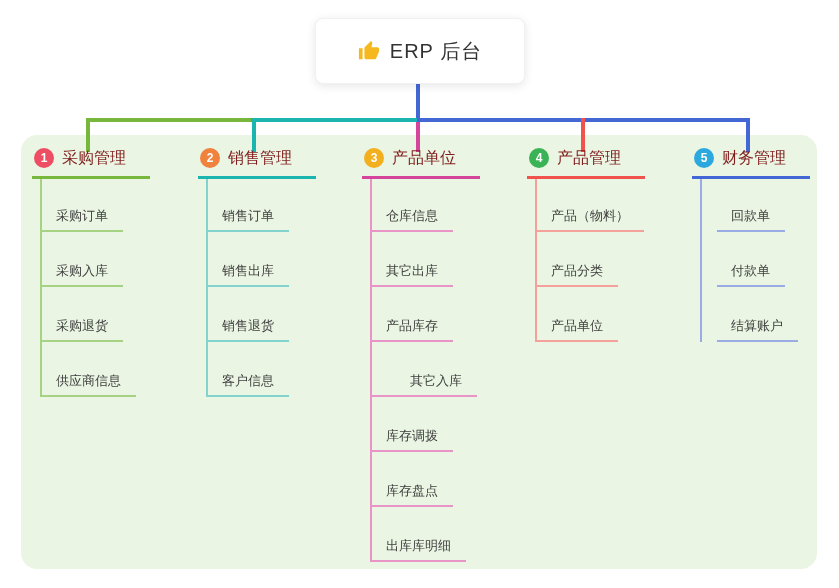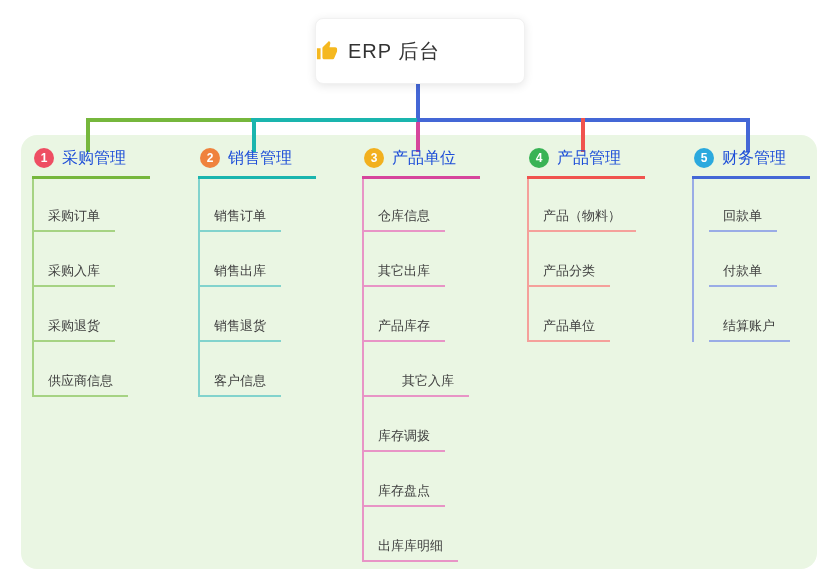--- a/index.html
+++ b/index.html
@@ -8,38 +8,38 @@
     font-family:"Liberation Sans","DejaVu Sans",sans-serif;
   }
   .panel{
     position:absolute;left:21px;top:135px;width:796px;height:434px;
     border-radius:16px;z-index:1;
   }
   .root-node{
     position:absolute;left:315px;top:18px;width:208px;height:64px;
     background:#ffffff;border:1px solid #f1f1f1;border-radius:8px;
     box-shadow:0 2px 10px rgba(0,0,0,0.10);
-    display:flex;align-items:center;gap:10px;
+    display:flex;align-items:center;justify-content:center;gap:10px;
     z-index:3;cursor:pointer;
   }
   .root-title{font-size:20px;color:#333333;letter-spacing:1px;}
   .thumb{display:flex;align-items:center;}
   .hline,.vline{position:absolute;z-index:2;}
   .branch{position:absolute;z-index:3;}
   .branch-header{
     display:flex;align-items:center;gap:8px;width:fit-content;
     padding:0 24px 7px 2px;border-bottom:3px solid #000;cursor:pointer;
   }
   .badge{
     width:20px;height:20px;border-radius:50%;flex:0 0 20px;
     display:flex;align-items:center;justify-content:center;
     color:#ffffff;font-size:12px;font-weight:bold;line-height:1;
   }
-  .branch-title{font-size:16px;color:#1d4ed8;line-height:22px;white-space:nowrap;}
-  .children{margin-left:0;border-left:2px solid #000;}
+  .branch-title{font-size:16px;color:#7f1d1d;line-height:22px;white-space:nowrap;}
+  .children{margin-left:8px;border-left:2px solid #000;}
   .child{
     box-sizing:border-box;height:55px;width:max-content;
     display:flex;align-items:flex-end;
     padding:0 15px 5px 14px;border-bottom:2px solid #000;
     font-size:13px;color:#404040;white-space:nowrap;cursor:pointer;
   }
   .child:first-child{height:53px;}
 </style>
 </head>
 <body>

